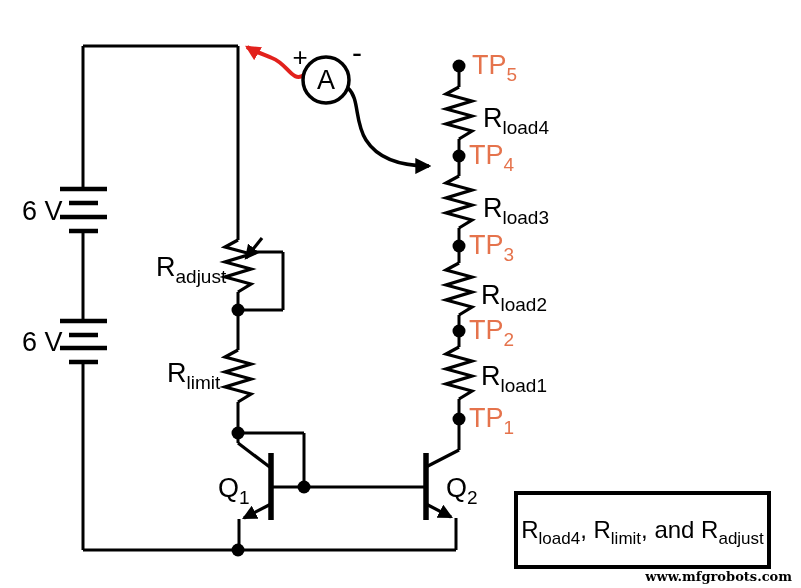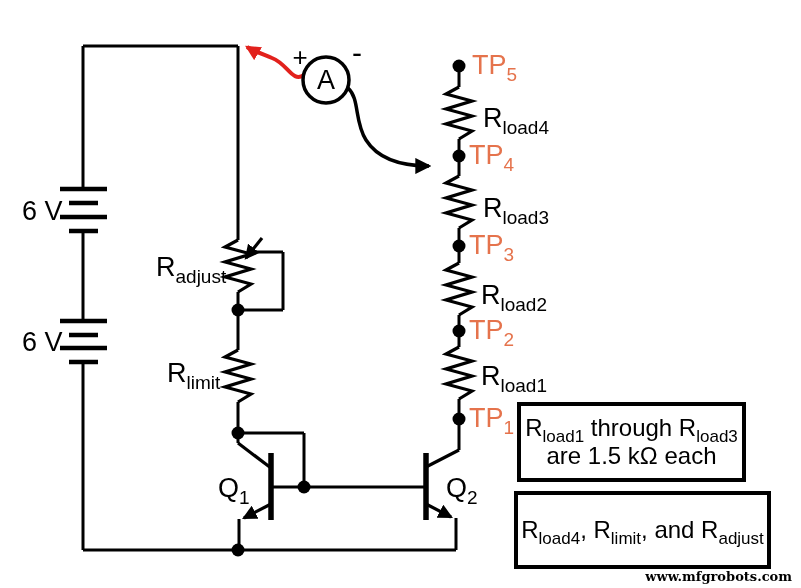--- a/index.html
+++ b/index.html
@@ -135,24 +135,20 @@
     </text>
 
     <text class="lbl" x="218" y="497">
       <tspan>Q</tspan><tspan class="sublbl" dy="7">1</tspan>
     </text>
     <text class="lbl" x="446" y="497">
       <tspan>Q</tspan><tspan class="sublbl" dy="7">2</tspan>
     </text>
   </svg>
 
-  <div class="note-box box1">
-    <div><span>R</span><span class="sub">load1</span><span> through </span><span>R</span><span class="sub">load3</span></div>
-    <div>are 1.5 kΩ each</div>
-  </div>
 
   <div class="note-box box2">
     <div><span>R</span><span class="sub">load4</span><span>, </span><span>R</span><span class="sub">limit</span><span>, and </span><span>R</span><span class="sub">adjust</span></div>
   </div>
 
   <div class="watermark">www.mfgrobots.com</div>
 
 </div>
 
 </body></html>

